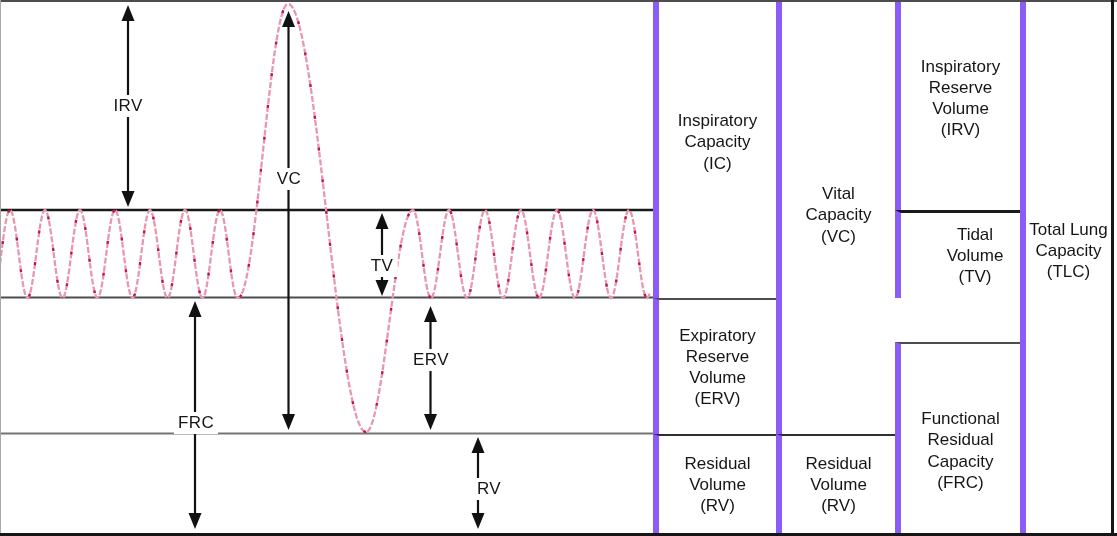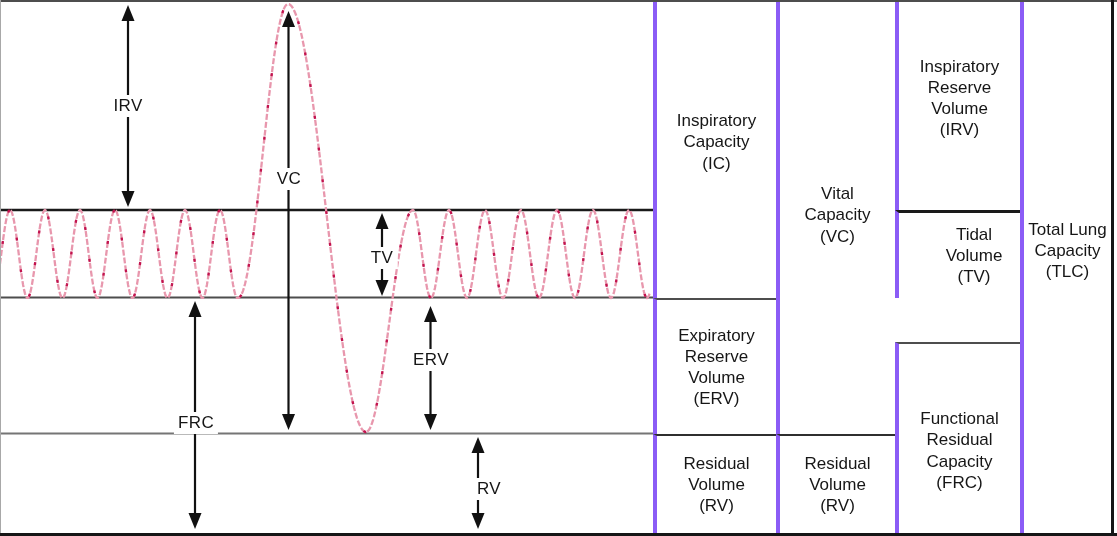--- a/index.html
+++ b/index.html
@@ -31,21 +31,21 @@
     white-space:pre-line;
   }
 
   .cell{
     position:absolute;
     box-sizing:border-box;
     display:flex;align-items:center;justify-content:center;
     text-align:center;
     font-size:17px;line-height:1.24;
     white-space:pre-line;
-    border-left:4px solid #8b5cf6;
+    border-left:6px solid #8b5cf6;
   }
   .cell-ic   {left:653px;top:0;    width:123px;height:298px;padding-bottom:14px;}
   .cell-erv  {left:653px;top:298px;width:123px;height:136px;border-top:2px solid #4d4d4d;}
   .cell-rv1  {left:653px;top:434px;width:123px;height:99px; border-top:2px solid #2f2f2f;}
   .cell-vc   {left:776px;top:0;    width:119px;height:458px;padding-bottom:28px;}
   .cell-rv2  {left:776px;top:434px;width:119px;height:99px; border-top:2px solid #2f2f2f;}
   .cell-irv  {left:895px;top:0;    width:125px;height:210px;padding-bottom:14px;}
   .cell-tv   {left:895px;top:210px;width:125px;height:88px; border-top:3px solid #1a1a1a;padding-left:29px;}
   .cell-frc  {left:895px;top:298px;width:125px;height:235px;border-top:2px solid #4d4d4d;padding-bottom:20px;margin-top:44px;}
   .cell-tlc  {left:1020px;top:0;   width:91px; height:533px;padding-bottom:32px;}
@@ -97,21 +97,21 @@
 
       <g fill="#111" stroke="#111">
         <line x1="478" y1="450" x2="478" y2="516" stroke-width="2.2"></line>
         <polygon points="471.5,453 484.5,453 478,437" stroke="none"></polygon>
         <polygon points="471.5,513 484.5,513 478,529" stroke="none"></polygon>
       </g>
     </svg>
 
     <span class="plot-label" style="left:128px;top:106px">IRV</span>
     <span class="plot-label" style="left:289px;top:179px">VC</span>
-    <span class="plot-label" style="left:382px;top:258px">TV</span>
+    <span class="plot-label" style="left:382px;top:266px">TV</span>
     <span class="plot-label" style="left:196px;top:423px">FRC</span>
     <span class="plot-label" style="left:431px;top:360px">ERV</span>
     <span class="plot-label" style="left:489px;top:489px">RV</span>
   </div>
 
   <div class="cell cell-ic">Inspiratory
 Capacity
 (IC)</div>
   <div class="cell cell-erv">Expiratory
 Reserve

